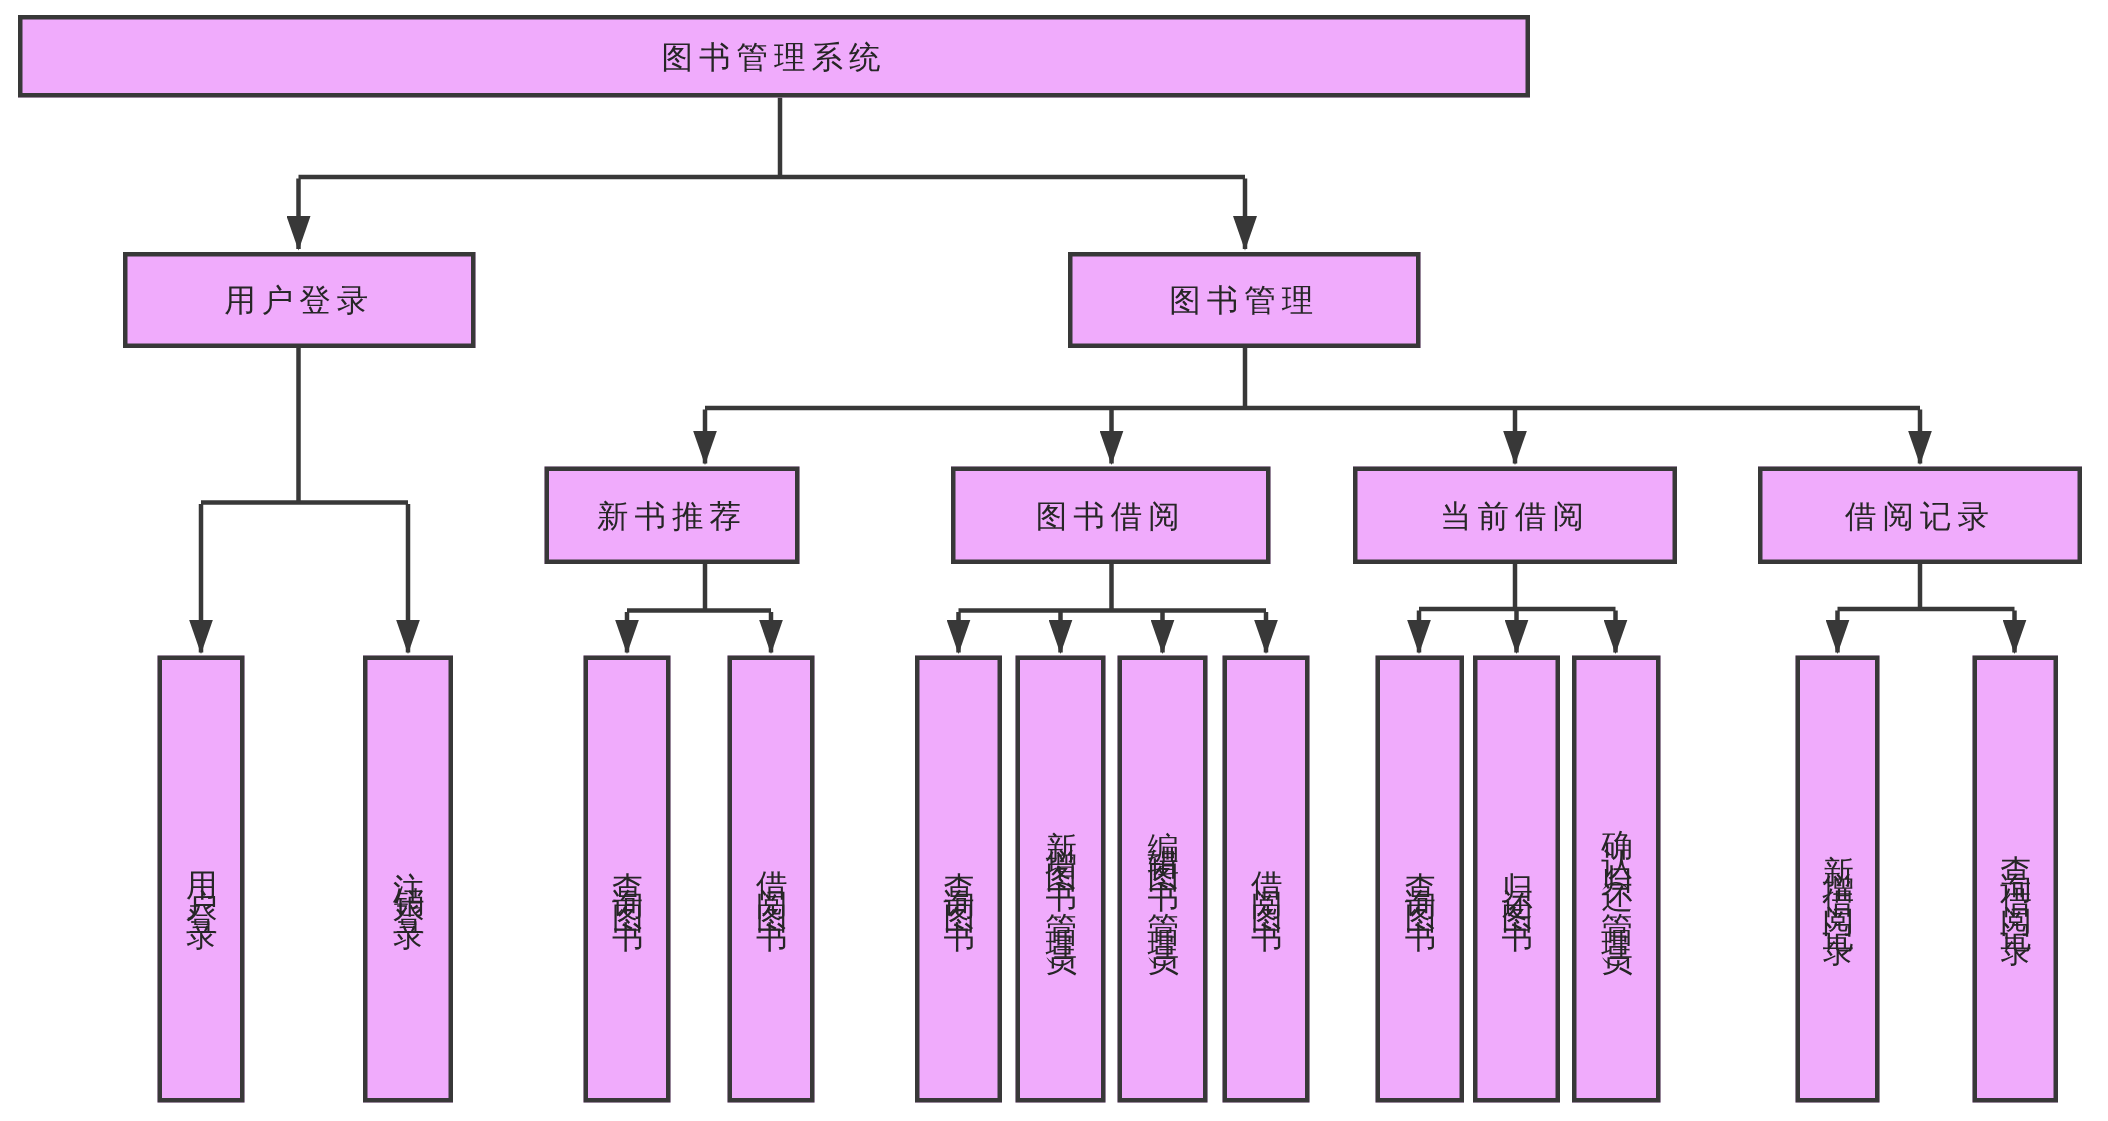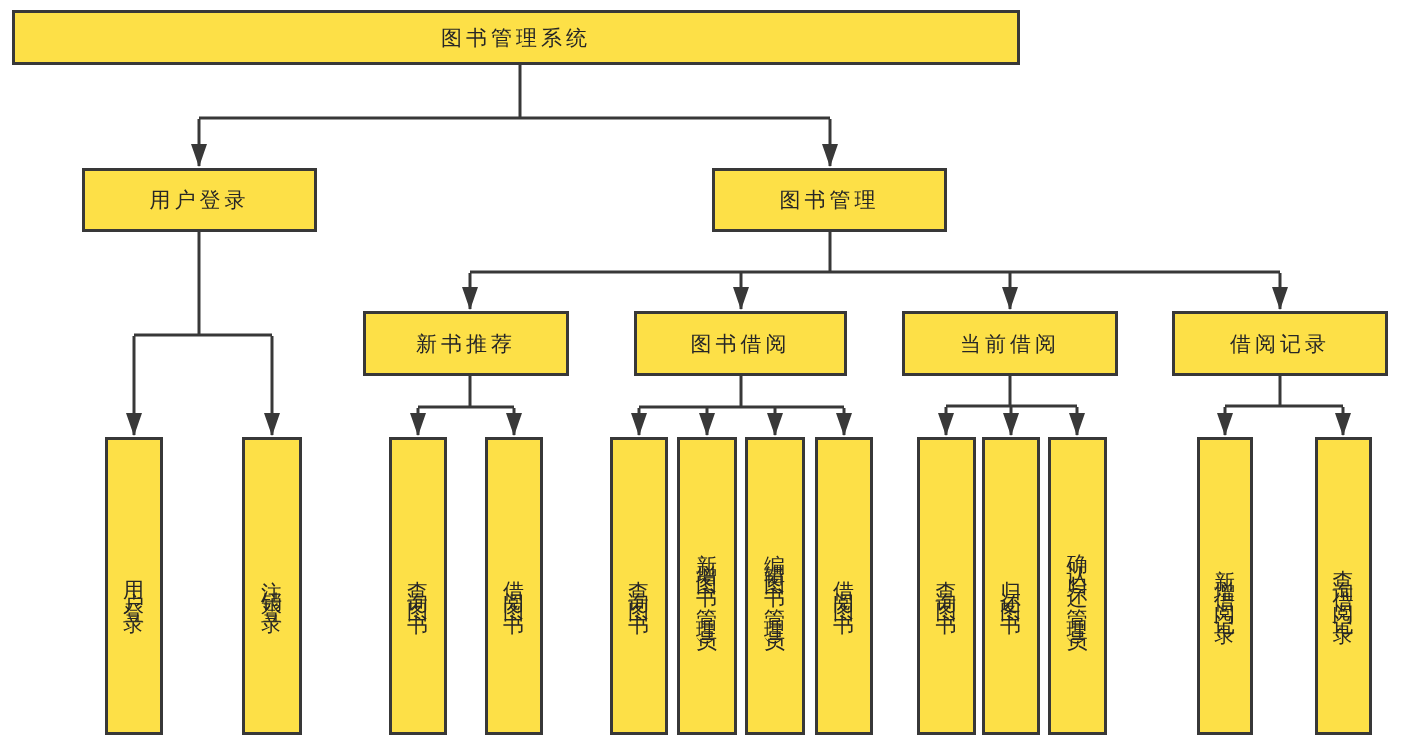--- a/index.html
+++ b/index.html
@@ -8,21 +8,21 @@
     width:1405px;height:747px;
     background:#ffffff;
     font-family:"Liberation Sans","DejaVu Sans",sans-serif;
     overflow:hidden;
   }
   #wires{position:absolute;left:0;top:0;z-index:1;}
   .node{
     position:absolute;
     box-sizing:border-box;
     border:3px solid #383838;
-    background:#fde047;
+    background:#f0abfc;
     color:#262626;
     display:flex;
     align-items:center;
     justify-content:center;
     z-index:2;
   }
   .h-node{
     font-size:21px;
     letter-spacing:4px;
     white-space:nowrap;
@@ -102,21 +102,21 @@
     <span>图书管理系统</span>
   </div>
 
   <div class="node h-node" style="left:82px;top:168px;width:235px;height:64px;">
     <span>用户登录</span>
   </div>
   <div class="node h-node" style="left:712px;top:168px;width:235px;height:64px;text-align:right;">
     <span>图书管理</span>
   </div>
 
-  <div class="node h-node" style="left:363px;top:311px;width:206px;height:65px;">
+  <div class="node h-node" style="left:363px;top:311px;width:170px;height:65px;">
     <span>新书推荐</span>
   </div>
   <div class="node h-node" style="left:634px;top:311px;width:213px;height:65px;">
     <span>图书借阅</span>
   </div>
   <div class="node h-node" style="left:902px;top:311px;width:216px;height:65px;">
     <span>当前借阅</span>
   </div>
   <div class="node h-node" style="left:1172px;top:311px;width:216px;height:65px;">
     <span>借阅记录</span>

